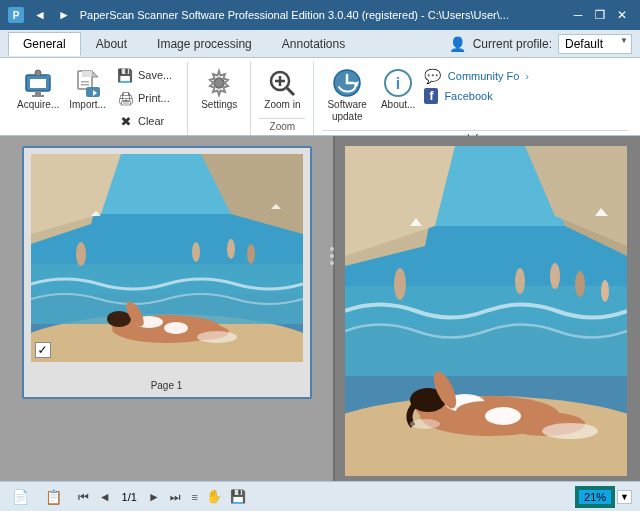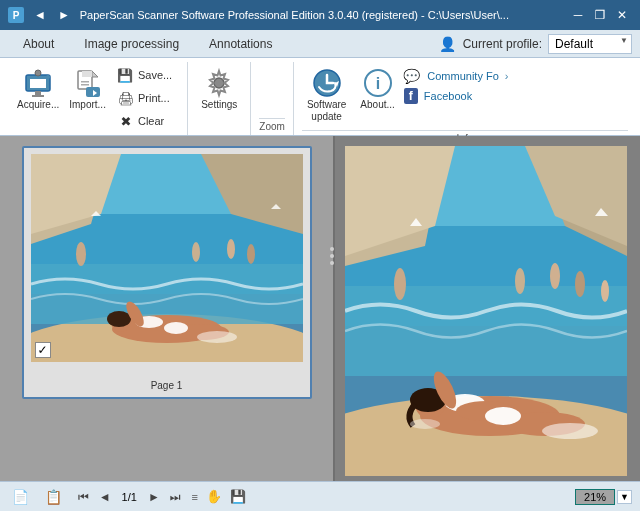--- a/index.html
+++ b/index.html
@@ -53,21 +53,21 @@
     .ribbon-tabs-right { display: flex; align-items: center; gap: 6px; font-size: 12px; }
     .profile-label { color: #333; }
     .profile-select {
       border: 1px solid #b0c4d8;
       background: white;
       padding: 2px 18px 2px 6px;
       font-size: 12px;
       cursor: pointer;
       appearance: none;
       -webkit-appearance: none;
-      width: 84px;
+      width: 74px;
     }
     .profile-select-wrapper { position: relative; }
     .profile-select-wrapper::after { content: '▼'; position: absolute; right: 4px; top: 2px; font-size: 8px; pointer-events: none; color: #555; }
 
     
     .ribbon {
       background: white;
       border-bottom: 1px solid #b0c4d8;
       display: flex;
       height: 78px;
@@ -202,22 +202,22 @@
       border-top: 1px solid #b0c4d8;
       justify-content: space-between;
     }
     .status-left { display: flex; gap: 8px; align-items: center; }
     .status-btn { background: none; border: none; cursor: pointer; font-size: 14px; color: #444; padding: 2px 4px; }
     .status-nav { display: flex; align-items: center; gap: 4px; font-size: 11px; }
     .status-nav button { background: none; border: none; cursor: pointer; font-size: 12px; color: #444; padding: 1px 3px; }
     .status-right { display: flex; align-items: center; gap: 4px; }
     .zoom-display { display: flex; align-items: center; gap: 2px; }
     .zoom-value {
-      border: 1px solid #0f766e;
-      background: #a3a3a3;
+      border: 4px solid #0f766e;
+      background: #0ea5e9;
       padding: 1px 4px;
       font-size: 11px;
       min-width: 40px;
       text-align: center;
     }
     .zoom-dropdown { background: none; border: 1px solid #b0c4d8; background: white; font-size: 10px; cursor: pointer; }
   </style>
 </head>
 <body>
 
@@ -232,20 +232,21 @@
   </div>
   <div class="title-bar-controls">
     <button>─</button>
     <button>❐</button>
     <button class="close-btn">✕</button>
   </div>
 </div>
 
 <div class="ribbon-tabs">
   <div class="ribbon-tabs-left">
+    <div class="tab active">General</div>
     <div class="tab">About</div>
     <div class="tab">Image processing</div>
     <div class="tab">Annotations</div>
   </div>
   <div class="ribbon-tabs-right">
     <span style="font-size:14px;color:#555;">👤</span>
     <span class="profile-label">Current profile:</span>
     <div class="profile-select-wrapper">
       <select class="profile-select">
         <option>Default</option>
@@ -320,20 +321,31 @@
             </svg>
         </div>
         <span class="ribbon-btn-label">Settings</span>
       </button>
     </div>
     <div class="ribbon-group-label" style="visibility:hidden;">x</div>
   </div>
 
   <div class="ribbon-group">
     <div class="ribbon-group-content">
+      <button class="ribbon-btn">
+        <div class="ribbon-btn-icon">
+          <svg width="32" height="32" viewBox="0 0 32 32">
+              <circle cx="14" cy="14" r="9" fill="none" stroke="#444" stroke-width="2.5"></circle>
+              <line x1="9" y1="14" x2="19" y2="14" stroke="#444" stroke-width="2.5"></line>
+              <line x1="14" y1="9" x2="14" y2="19" stroke="#444" stroke-width="2.5"></line>
+              <line x1="21" y1="21" x2="28" y2="28" stroke="#444" stroke-width="3"></line>
+            </svg>
+        </div>
+        <span class="ribbon-btn-label">Zoom in</span>
+      </button>
     </div>
     <div class="ribbon-group-label">Zoom</div>
   </div>
 
   <div class="ribbon-group" style="flex:1;border-right:none;">
     <div class="ribbon-group-content info-group-content">
       <button class="ribbon-btn">
         <div class="ribbon-btn-icon">
           <svg width="32" height="32" viewBox="0 0 32 32">
               <circle cx="16" cy="16" r="13" fill="#4a8ab0" stroke="#2266a0" stroke-width="1.5"></circle>

